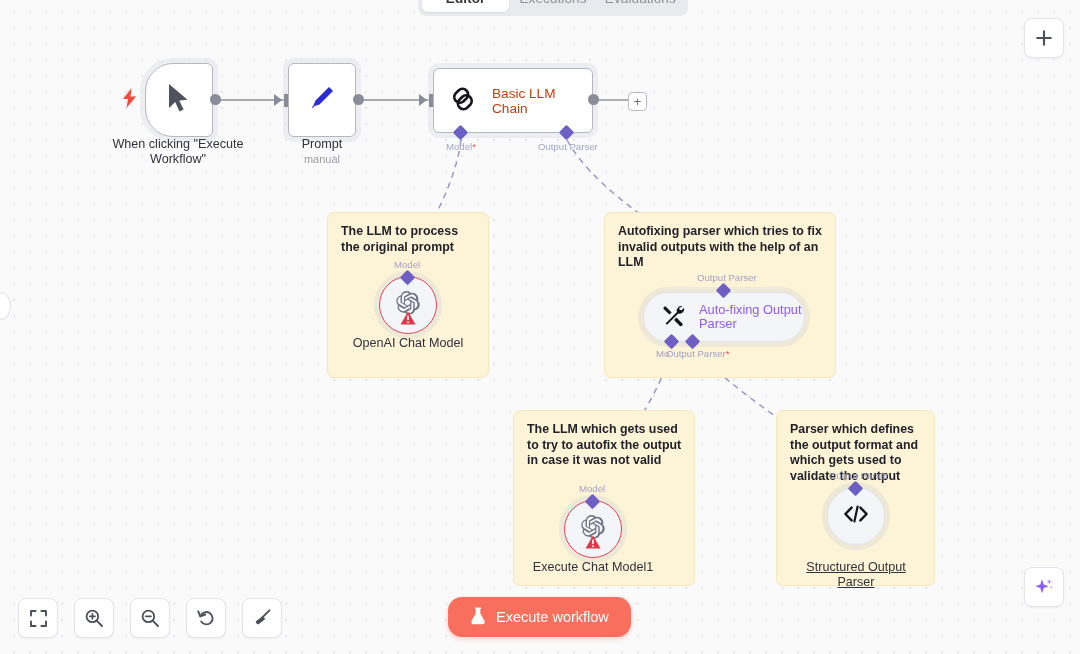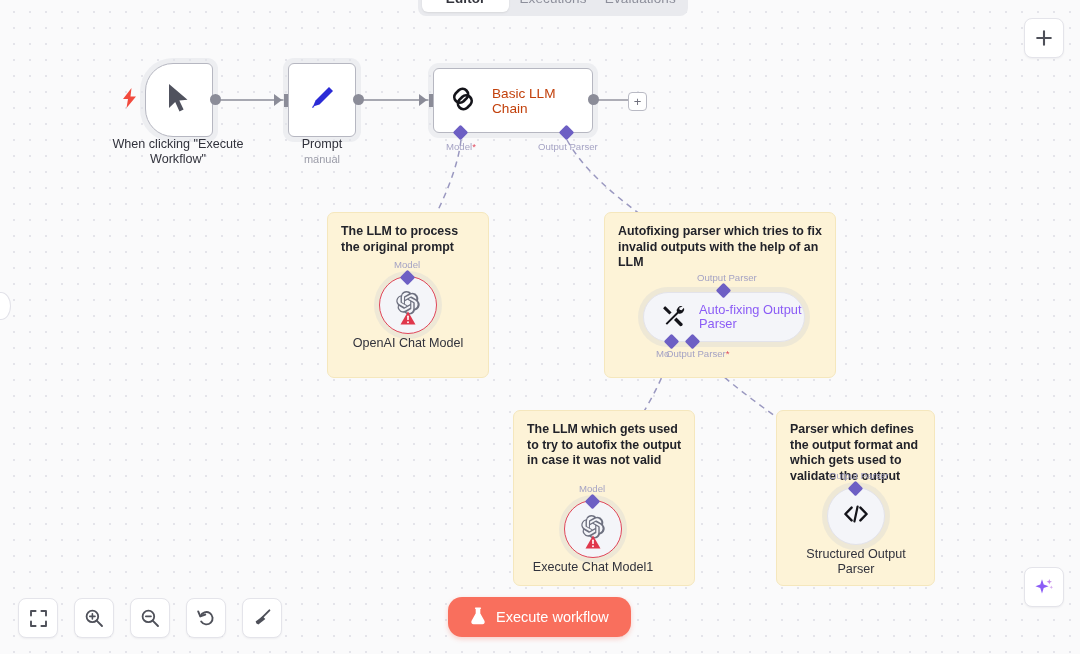--- a/index.html
+++ b/index.html
@@ -439,21 +439,21 @@
     <div class="diamond" style="left:850px; top:483px;"></div>
     <div class="subnode-round plain" style="left:827px; top:487px;">
       <span>
         <svg width="26" height="22" viewBox="0 0 26 22">
           <path d="M8.6 4.6 L2.4 11 L8.6 17.4" fill="none" stroke="#14141a" stroke-width="2.4" stroke-linecap="round" stroke-linejoin="round"></path>
           <path d="M17.4 4.6 L23.6 11 L17.4 17.4" fill="none" stroke="#14141a" stroke-width="2.4" stroke-linecap="round" stroke-linejoin="round"></path>
           <path d="M14.6 3.6 L11.4 18.4" fill="none" stroke="#14141a" stroke-width="2.2" stroke-linecap="round"></path>
         </svg>
       </span>
     </div>
-    <div class="node-caption" style="left:791px; top:547px; width:130px;">Structured Output Parser</div>
+    <div class="node-caption" style="left:791px; top:560px; width:130px;text-decoration:underline;">Structured Output Parser</div>
 
   </div>
 
   <div id="left-panel-handle"></div>
 
   <div class="sqbtn" id="add-node-button">
     <svg width="18" height="18" viewBox="0 0 18 18">
       <path d="M9 2.2 V15.8 M2.2 9 H15.8" stroke="#4e5059" stroke-width="2.1" stroke-linecap="round"></path>
     </svg>
   </div>

